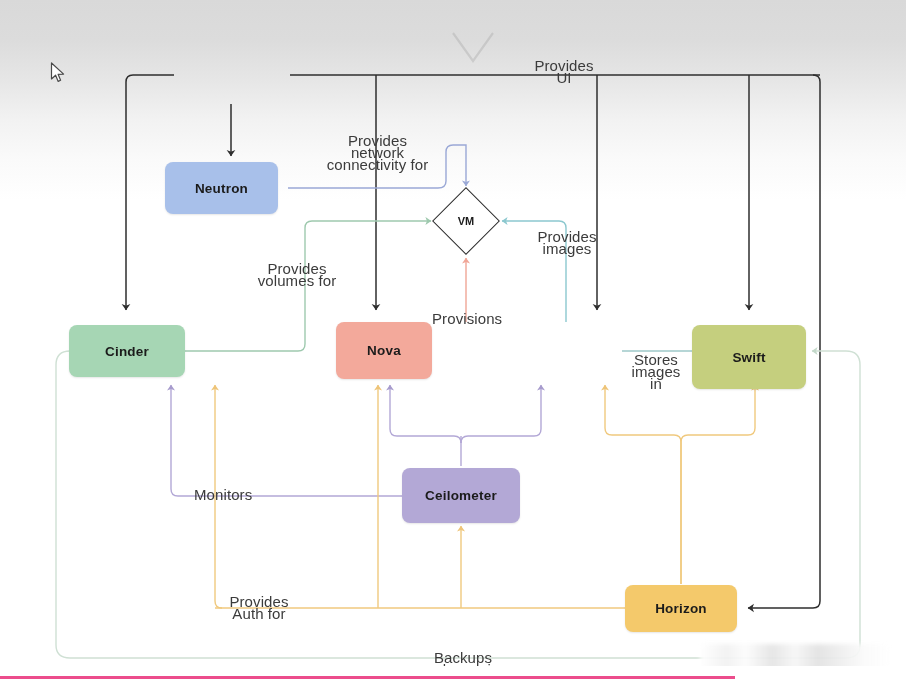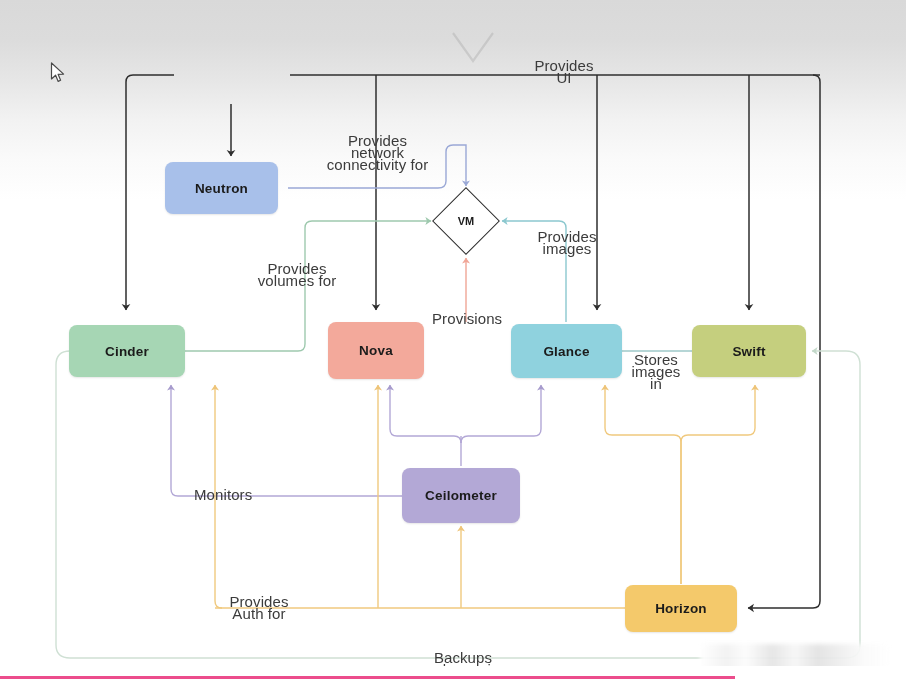--- a/index.html
+++ b/index.html
@@ -27,21 +27,21 @@
     font-weight:bold;font-size:13.5px;color:#1b1b1b;
     letter-spacing:.2px;text-align:center;
     box-shadow:0 1px 2px rgba(0,0,0,.10);
   }
   .node.plain{
     background:linear-gradient(to bottom,#fbfbfb,#f1f1f1);
     border:1.6px solid #3a3a3a;border-radius:9px;
   }
   .node.neutron {background:#a8c0ea;}
   .node.cinder  {background:#a6d6b4;}
-  .node.nova    {background:#f3a99b;}
+  .node.nova    {background:#f3a99b;margin-left:8px;}
   .node.glance  {background:#8fd2de;}
   .node.swift   {background:#c5cf7e;}
   .node.ceilo   {background:#b3a8d6;}
   .node.keystone{background:#f4c96b;}
 
   
   .diamond{position:absolute;width:64px;height:64px;}
   .diamond .shape{
     position:absolute;left:8px;top:8px;width:46px;height:46px;
     background:#ffffff;border:1.7px solid #2e2e2e;
@@ -177,25 +177,22 @@
     </div>
 
     <div class="node cinder" style="left:69px;top:325px;width:116px;height:52px;">
       <span>Cinder</span>
     </div>
 
     <div class="node nova" style="left:328px;top:322px;width:96px;height:57px;">
       <span>Nova</span>
     </div>
 
-    <div class="node glance" style="left:511px;top:324px;width:111px;height:54px;">
-      <span>Glance</span>
-    </div>
-
-    <div class="node swift" style="left:692px;top:325px;width:114px;height:52px;">
+
+    <div class="node swift" style="left:692px;top:325px;width:114px;height:64px;">
       <span>Swift</span>
     </div>
 
     <div class="node ceilo" style="left:402px;top:468px;width:118px;height:55px;">
       <span>Ceilometer</span>
     </div>
 
     <div class="node keystone" style="left:625px;top:585px;width:112px;height:47px;">
       <span>Horizon</span>
     </div>

